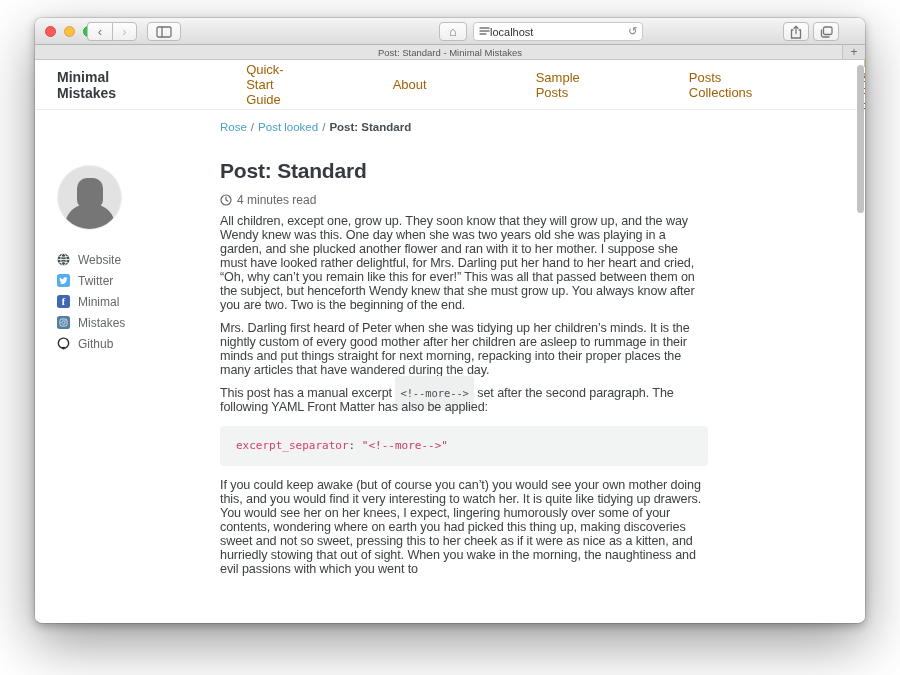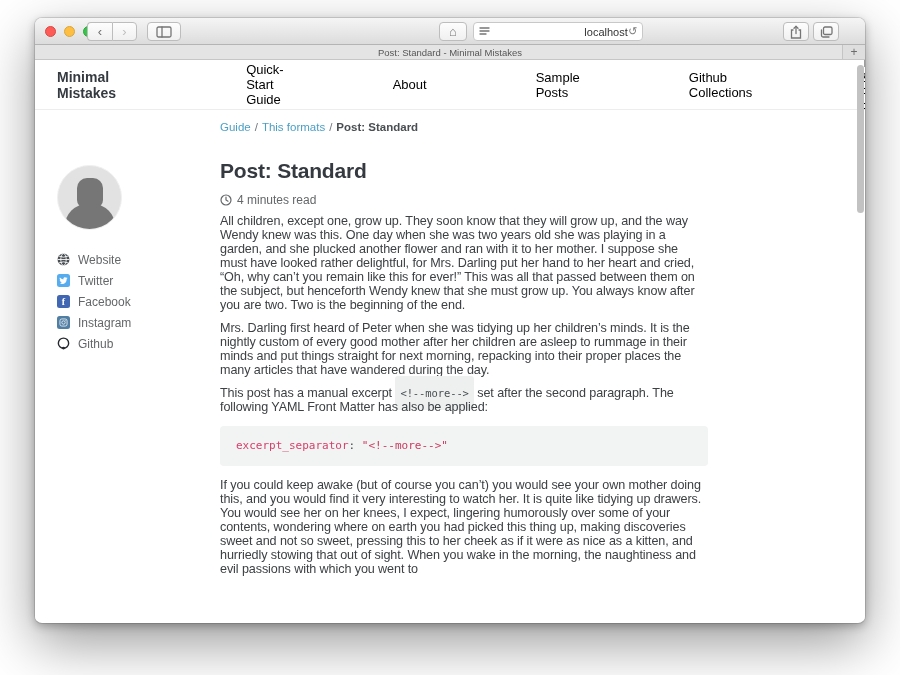--- a/index.html
+++ b/index.html
@@ -25,42 +25,42 @@
   .navseg { position:absolute; left:52px; top:4px; display:flex; }
   .navseg .chrome-btn { width:25px; border-radius:0; }
   .navseg .chrome-btn:first-child { border-radius:4px 0 0 4px; border-right:none; }
   .navseg .chrome-btn:last-child  { border-radius:0 4px 4px 0; color:#bfbfbf; }
   .sidebar-btn { position:absolute; left:112px; top:4px; width:34px; }
   .home-btn { position:absolute; left:404px; top:4px; width:28px; font-size:13px; color:#7a7a7a; }
 
   .urlfield { position:absolute; left:438px; top:4px; width:170px; height:19px;
     background:#fff; border:1px solid #c8c8c8; border-radius:4px;
     display:flex; align-items:center; }
-  .url-text { flex:1; text-align:right; font-size:11px; color:#333; }
+  .url-text { flex:1; text-align:left; font-size:11px; color:#333; }
   .reader-ic { margin-left:5px; }
   .refresh-ic { margin-right:5px; font-size:11px; color:#7d7d7d; transform:scaleX(-1); }
 
   .share-btn { position:absolute; right:56px; top:4px; width:26px; }
   .tabs-btn  { position:absolute; right:26px; top:4px; width:26px; }
 
   .tabbar { position:relative; height:15px; background:#e4e4e4; border-bottom:1px solid #c6c6c6;
     display:flex; align-items:center; justify-content:center; }
   .tab-title { font-size:9.5px; color:#565656; }
   .newtab { position:absolute; right:0; top:0; width:23px; height:14px; border-left:1px solid #c4c4c4;
     display:flex; align-items:center; justify-content:center; font-size:12px; color:#6c6c6c; background:#dedede; }
 
   
   .page { position:relative; height:561px; background:#fff; overflow:hidden; }
   .scroll-thumb { position:absolute; right:1px; top:5px; width:7px; height:148px;
     background:#c2c2c2; border-radius:4px; z-index:50; }
 
   .masthead { height:50px; display:flex; align-items:center; padding-left:22px;
     border-bottom:1px solid #ededed; background:#fff;gap:44px; }
   .site-title { font-size:14px; font-weight:bold; color:#343a40; margin-right:41px; }
-  .nav-link { font-size:13px; color:#000000; margin-right:20px; cursor:pointer;margin-left:45px; }
+  .nav-link { font-size:13px; color:#a16207; margin-right:20px; cursor:pointer;margin-left:45px; }
 
   .content { display:flex; padding-left:22px; }
 
   .sidebar { width:146px; flex:none; padding-top:55px; }
   .avatar { width:65px; height:65px; border-radius:50%; background:#e2e2e2;
     border:1px solid #f0f0f0; position:relative; overflow:hidden; }
   .avatar .head { position:absolute; left:19px; top:12px; width:26px; height:30px;
     border-radius:10px 10px 8px 8px; background:#767676; }
   .avatar .shoulders { position:absolute; left:7px; top:38px; width:50px; height:32px;
     border-radius:22px 22px 0 0; background:#767676; }
@@ -159,21 +159,21 @@
   </div>
 
   <div class="page">
     <div class="scroll-thumb"></div>
 
     <div class="masthead">
       <span class="site-title">Minimal Mistakes</span>
       <span class="nav-link">Quick-Start Guide</span>
       <span class="nav-link">About</span>
       <span class="nav-link">Sample Posts</span>
-      <span class="nav-link">Github Collections</span>
+      <span class="nav-link">Posts Collections</span>
       <span class="nav-link">Terms &amp; Privacy Policy</span>
     </div>
 
     <div class="content">
 
       <div class="sidebar">
         <div class="avatar">
           <div class="head"></div>
           <div class="shoulders"></div>
         </div>
@@ -196,48 +196,48 @@
               <svg width="9" height="9" viewBox="0 0 24 24">
                   <path fill="#fff" d="M23 5.1c-.8.4-1.7.6-2.6.8.9-.6 1.6-1.5 2-2.5-.9.5-1.9.9-2.9 1.1A4.6 4.6 0 0 0 11.6 8c0 .4 0 .7.1 1A13 13 0 0 1 2.3 4.2a4.6 4.6 0 0 0 1.4 6.1c-.7 0-1.4-.2-2-.5v.1c0 2.2 1.6 4.1 3.7 4.5-.4.1-.8.2-1.2.2-.3 0-.6 0-.9-.1.6 1.8 2.3 3.2 4.3 3.2A9.2 9.2 0 0 1 .8 19.6a13 13 0 0 0 7 2c8.1 0 12.5-6.7 12.5-12.5v-.6c.9-.6 1.6-1.4 2.2-2.3z"></path>
                 </svg>
             </span>
             <span class="lbl">Twitter</span>
           </div>
           <div class="author-link">
             <span class="ic sq fb">
                 <span class="fb-f">f</span>
               </span>
-            <span class="lbl">Facebook</span>
+            <span class="lbl">Minimal</span>
           </div>
           <div class="author-link">
             <span class="ic sq ig">
               <svg width="9" height="9" viewBox="0 0 24 24" fill="none" stroke="#fff" stroke-width="2">
                   <rect x="2.5" y="2.5" width="19" height="19" rx="5"></rect>
                   <circle cx="12" cy="12" r="4.5"></circle>
                   <circle cx="18" cy="6" r="1.3" fill="#fff" stroke="none"></circle>
                 </svg>
             </span>
-            <span class="lbl">Instagram</span>
+            <span class="lbl">Mistakes</span>
           </div>
           <div class="author-link">
             <span class="ic">
               <svg width="13" height="13" viewBox="0 0 24 24">
                   <circle cx="12" cy="11.5" r="9.5" fill="none" stroke="#24292e" stroke-width="2.6"></circle>
                   <path fill="#24292e" d="M9 21.5 c0-2 .5-3.5 3-3.5 s3 1.5 3 3.5 z"></path>
                   <circle cx="12" cy="21" r="2" fill="#24292e"></circle>
                 </svg>
             </span>
             <span class="lbl">Github</span>
           </div>
         </div>
       </div>
 
       <div class="main">
         <div class="breadcrumb">
-          <a>Guide</a><span class="sep">/</span><a>This formats</a><span class="sep">/</span><span class="current">Post: Standard</span>
+          <a>Rose</a><span class="sep">/</span><a>Post looked</a><span class="sep">/</span><span class="current">Post: Standard</span>
         </div>
 
         <h1 class="post-title">Post: Standard</h1>
 
         <div class="post-meta">
           <svg width="12" height="12" viewBox="0 0 12 12">
             <circle cx="6" cy="6" r="5" fill="none" stroke="#646769" stroke-width="1.2"></circle>
             <path d="M6 3.2 V6 L8 7.2" fill="none" stroke="#646769" stroke-width="1.2" stroke-linecap="round"></path>
           </svg>
           <span>4 minutes read</span>

